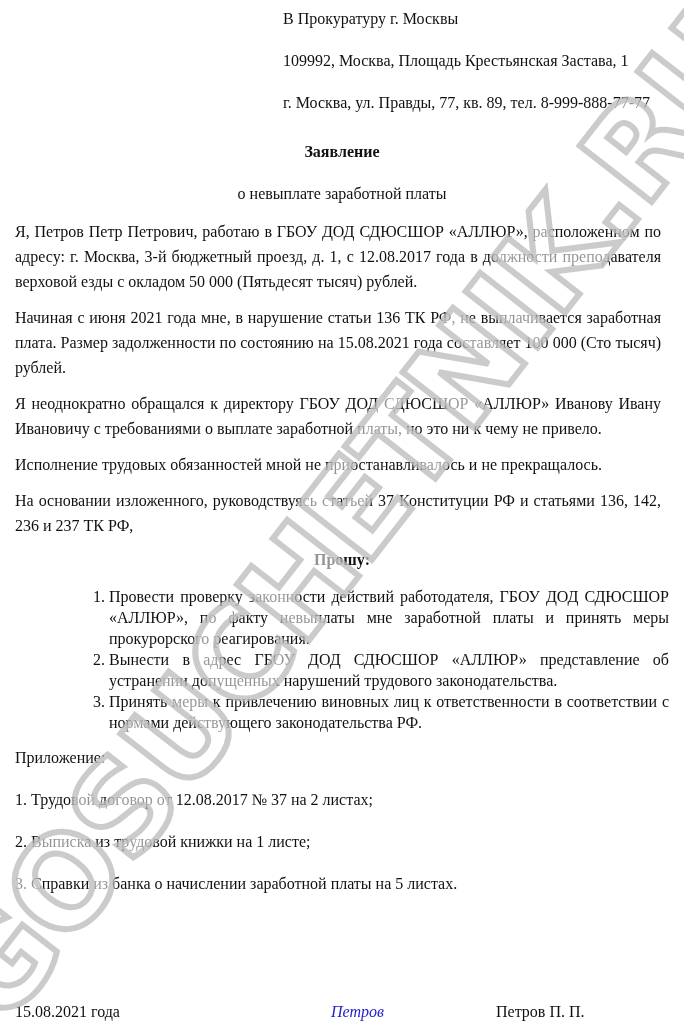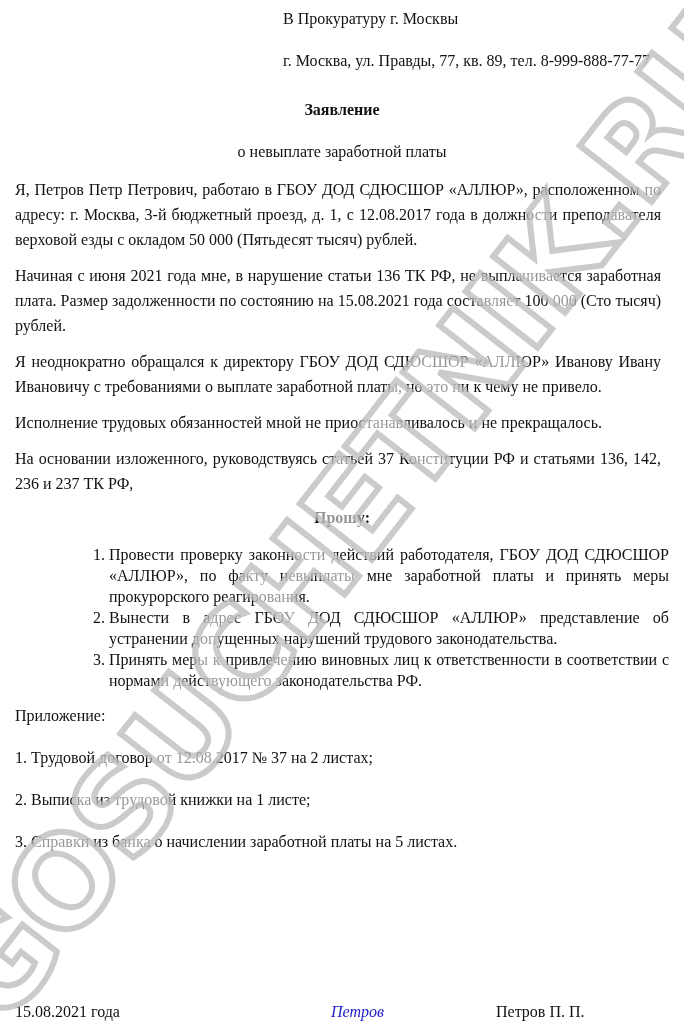--- a/index.html
+++ b/index.html
@@ -75,20 +75,21 @@
   }
   .sig-name { flex: 1; }
 </style>
 </head>
 <body>
 
 <div class="page">
 
   <div class="header-block">
     <div class="header-line">В Прокуратуру г. Москвы</div>
+    <div class="header-line">109992, Москва, Площадь Крестьянская Застава, 1</div>
     <div class="header-line">г. Москва, ул. Правды, 77, кв. 89, тел. 8-999-888-77-77</div>
   </div>
 
   <div class="doc-title">Заявление</div>
   <div class="doc-subtitle">о невыплате заработной платы</div>
 
   <div class="body-start">
     <p class="body-par">Я, Петров Петр Петрович, работаю в ГБОУ ДОД СДЮСШОР «АЛЛЮР», расположенном по адресу: г. Москва, 3-й бюджетный проезд, д. 1, с 12.08.2017 года в должности преподавателя верховой езды с окладом 50 000 (Пятьдесят тысяч) рублей.</p>
     <p class="body-par">Начиная с июня 2021 года мне, в нарушение статьи 136 ТК РФ, не выплачивается заработная плата. Размер задолженности по состоянию на 15.08.2021 года составляет 100 000 (Сто тысяч) рублей.</p>
     <p class="body-par">Я неоднократно обращался к директору ГБОУ ДОД СДЮСШОР «АЛЛЮР» Иванову Ивану Ивановичу с требованиями о выплате заработной платы, но это ни к чему не привело.</p>

